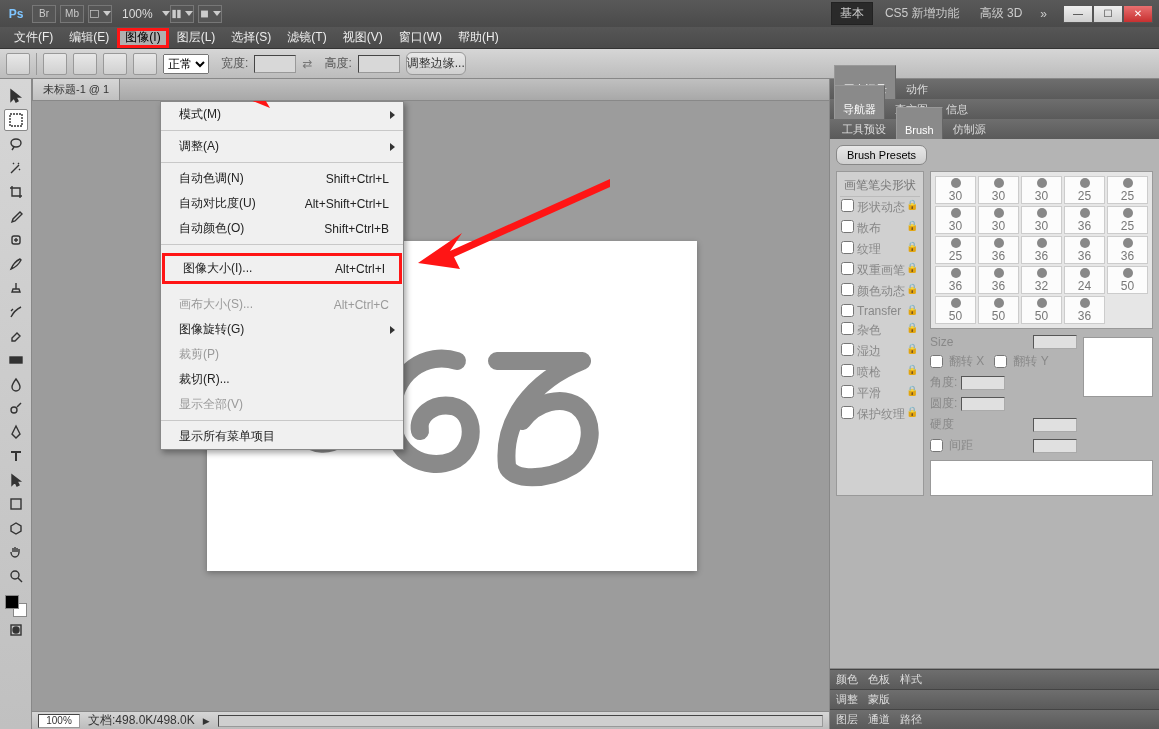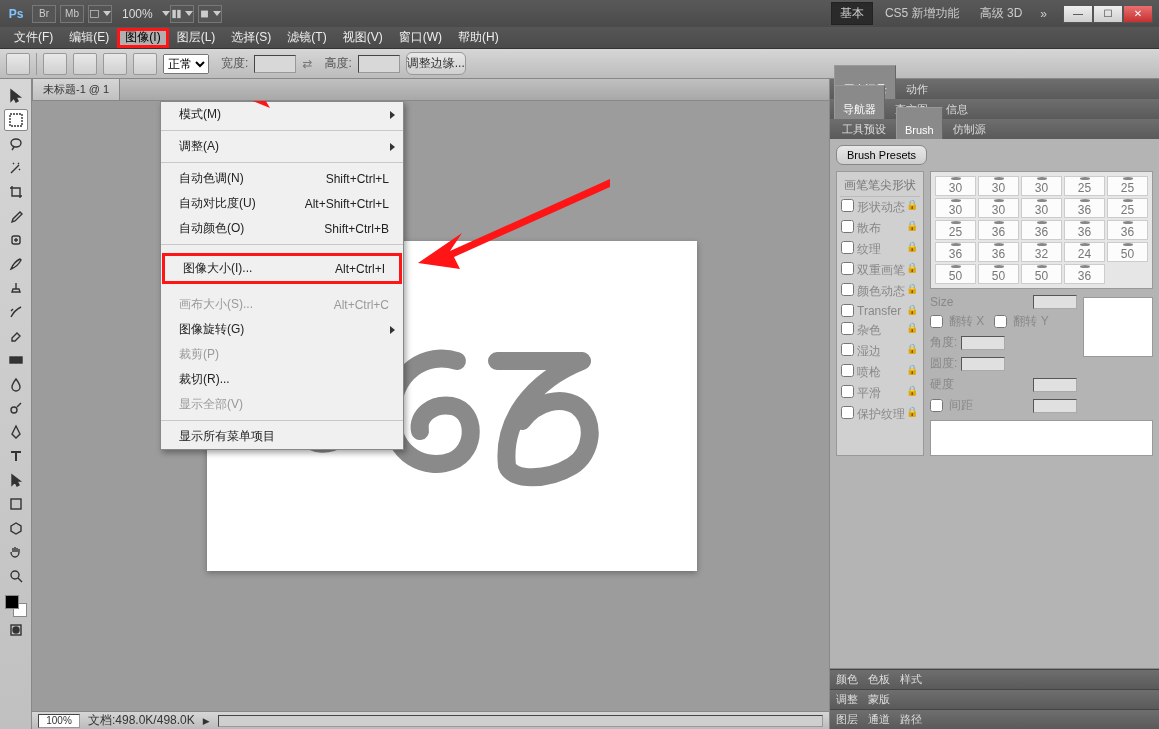--- a/index.html
+++ b/index.html
@@ -81,21 +81,21 @@
 .brush-presets-btn { padding: 3px 10px; background: linear-gradient(#e8e8e8,#cfcfcf); border: 1px solid #888; border-radius: 7px; font-size: 11px; display: inline-block; }
 
 .brush-layout { display: flex; gap: 6px; }
 .brush-left { width: 88px; background: #d0d0d0; border: 1px solid #999; padding: 3px; }
 .brush-left .bl-head { text-align: center; padding: 2px; color: #777; border-bottom: 1px solid #bbb; }
 .brush-left .bl-row { display: flex; align-items: flex-start; padding: 2px 1px; font-size: 11px; color: #888; }
 .brush-left .bl-row input { margin-right: 3px; }
 .brush-left .bl-row .lock { margin-left: auto; font-size: 10px; color: #999; }
 
 .brush-grid { flex: 1; background: #e6e6e6; border: 1px solid #999; padding: 4px; display: grid; grid-template-columns: repeat(5, 1fr); gap: 2px; }
-.brush-cell { height: 20px; background: #fcfcfc; border: 1px solid #ccc; display: flex; flex-direction: column; align-items: center; justify-content: center; font-size: 9px; color: #777; }
+.brush-cell { height: 28px; background: #fcfcfc; border: 1px solid #ccc; display: flex; flex-direction: column; align-items: center; justify-content: center; font-size: 9px; color: #777; }
 .brush-cell .dot { width: 10px; height: 10px; background: #888; border-radius: 50%; margin-bottom: 1px; }
 
 .brush-options { display: flex; gap: 6px; margin-top: 4px; font-size: 11px; color: #888; }
 .brush-options .bo-col { flex: 1; }
 .brush-options .bo-row { display: flex; align-items: center; padding: 2px 0; gap: 4px; }
 .brush-options .bo-row input[type="checkbox"] { margin-right: 2px; }
 .brush-options .bo-field { width: 44px; height: 14px; background: #e0e0e0; border: 1px inset #aaa; }
 .brush-preview { height: 60px; background: #fff; border: 1px solid #999; margin: 4px 0; }
 .brush-stroke { height: 36px; background: #fff; border: 1px solid #999; margin-top: 4px; }
 

